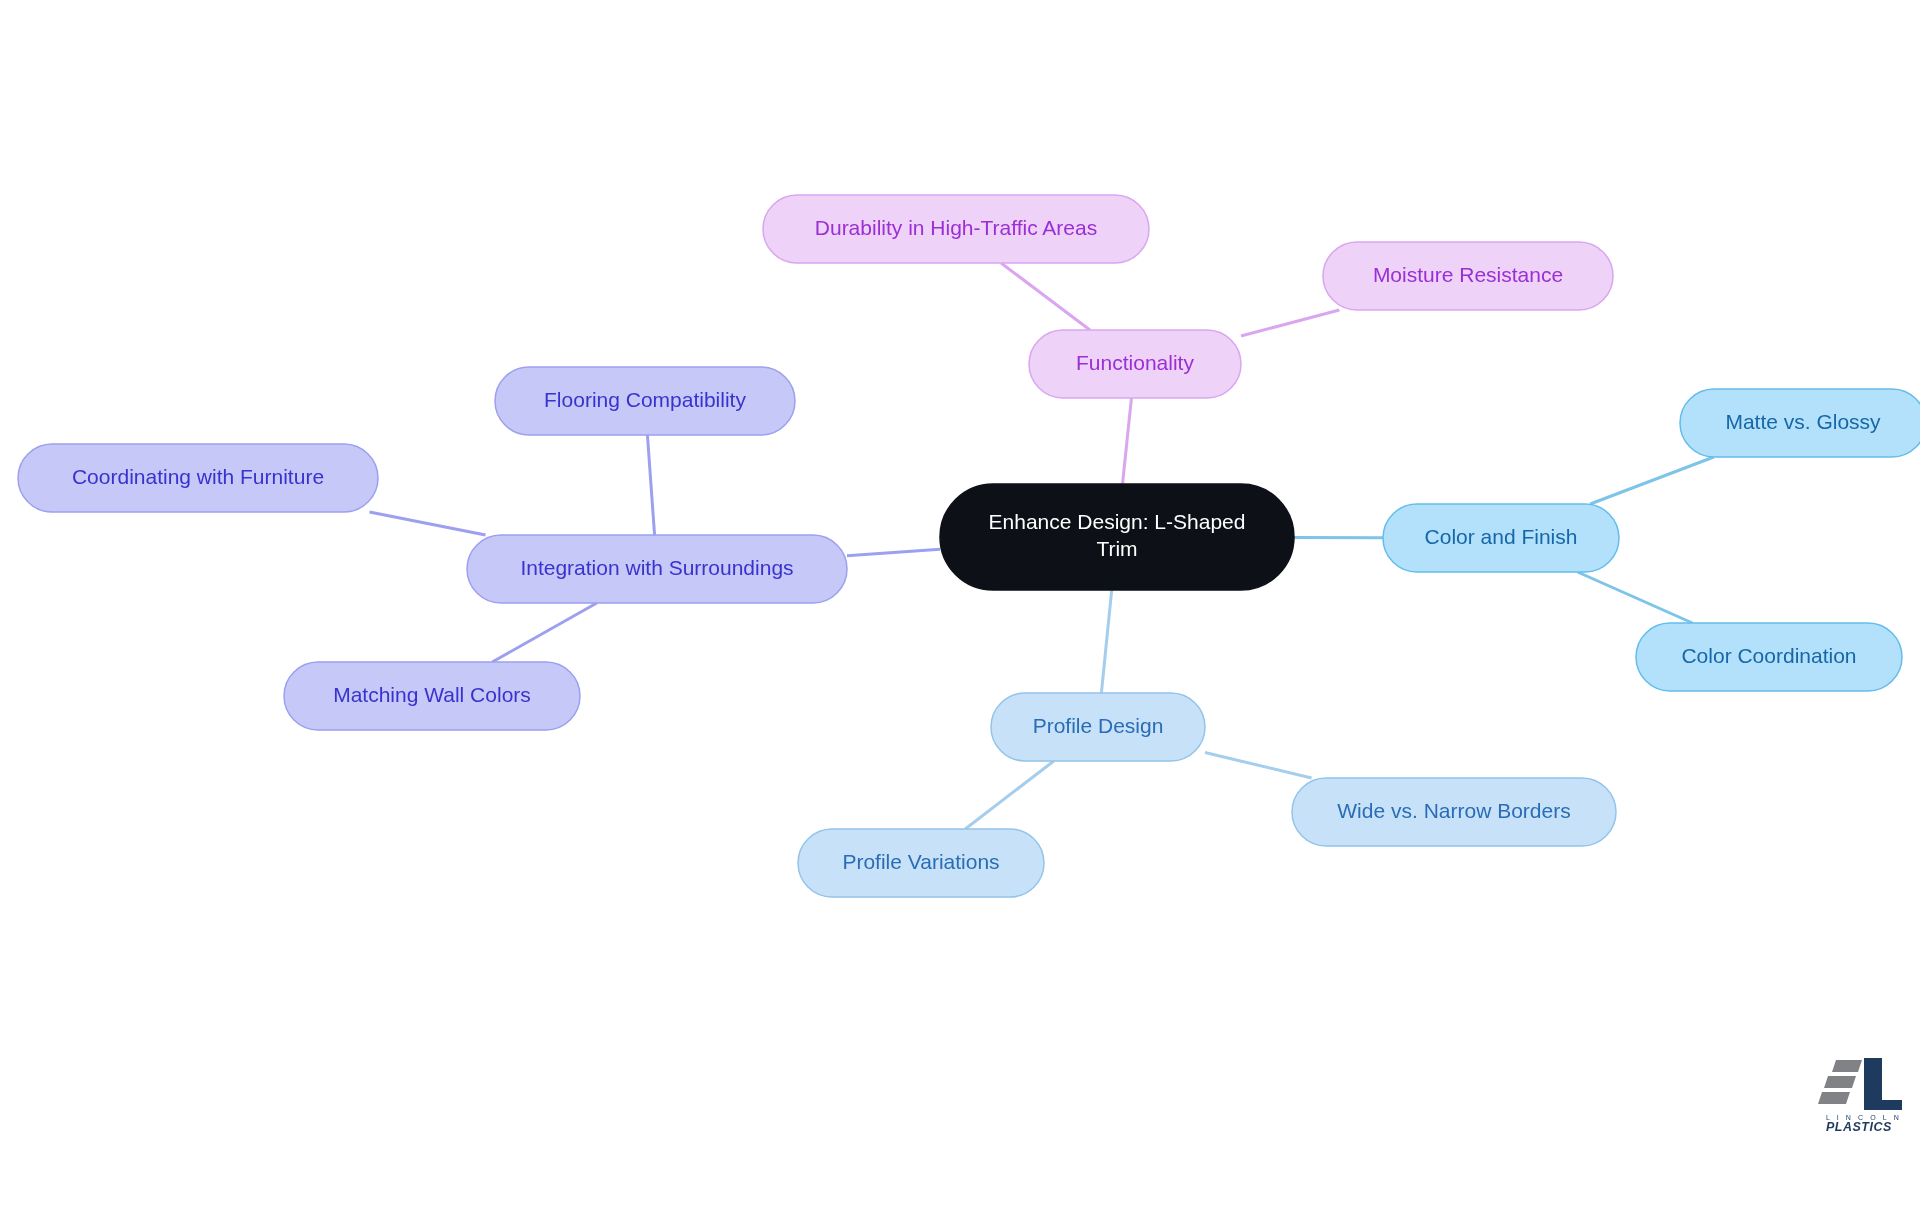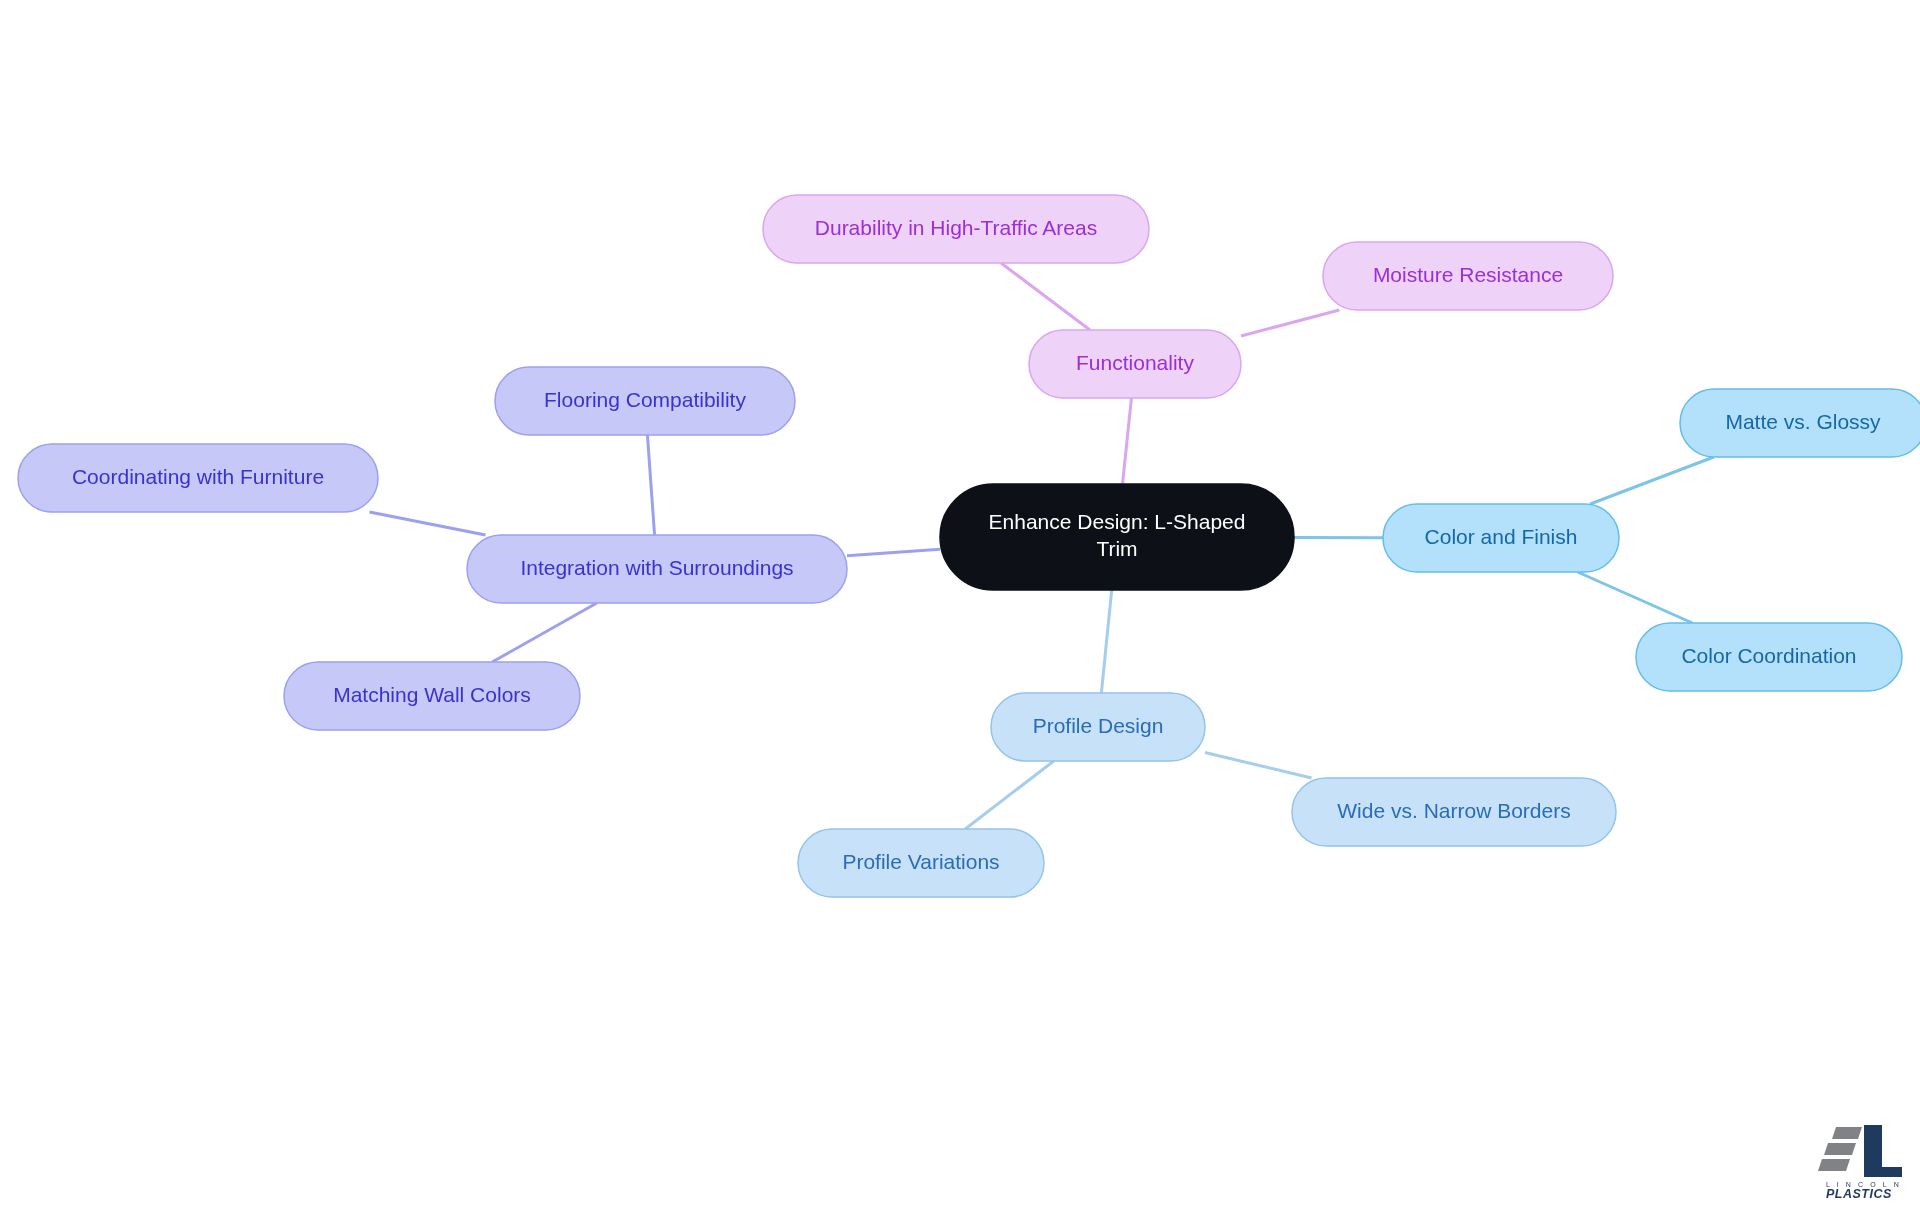--- a/index.html
+++ b/index.html
@@ -26,21 +26,21 @@
     dominant-baseline: middle;
   }
   .link {
     fill: none;
     stroke-linecap: butt;
   }
   
   #logo {
     position: absolute;
     left: 1818px;
-    top: 1123px;
+    top: 1056px;
     width: 86px;
     height: 78px;
   }
   #logo svg { display: block; }
 </style>
 </head>
 <body>
 
 <svg id="canvas" viewBox="0 0 1920 1215">
     <g>

